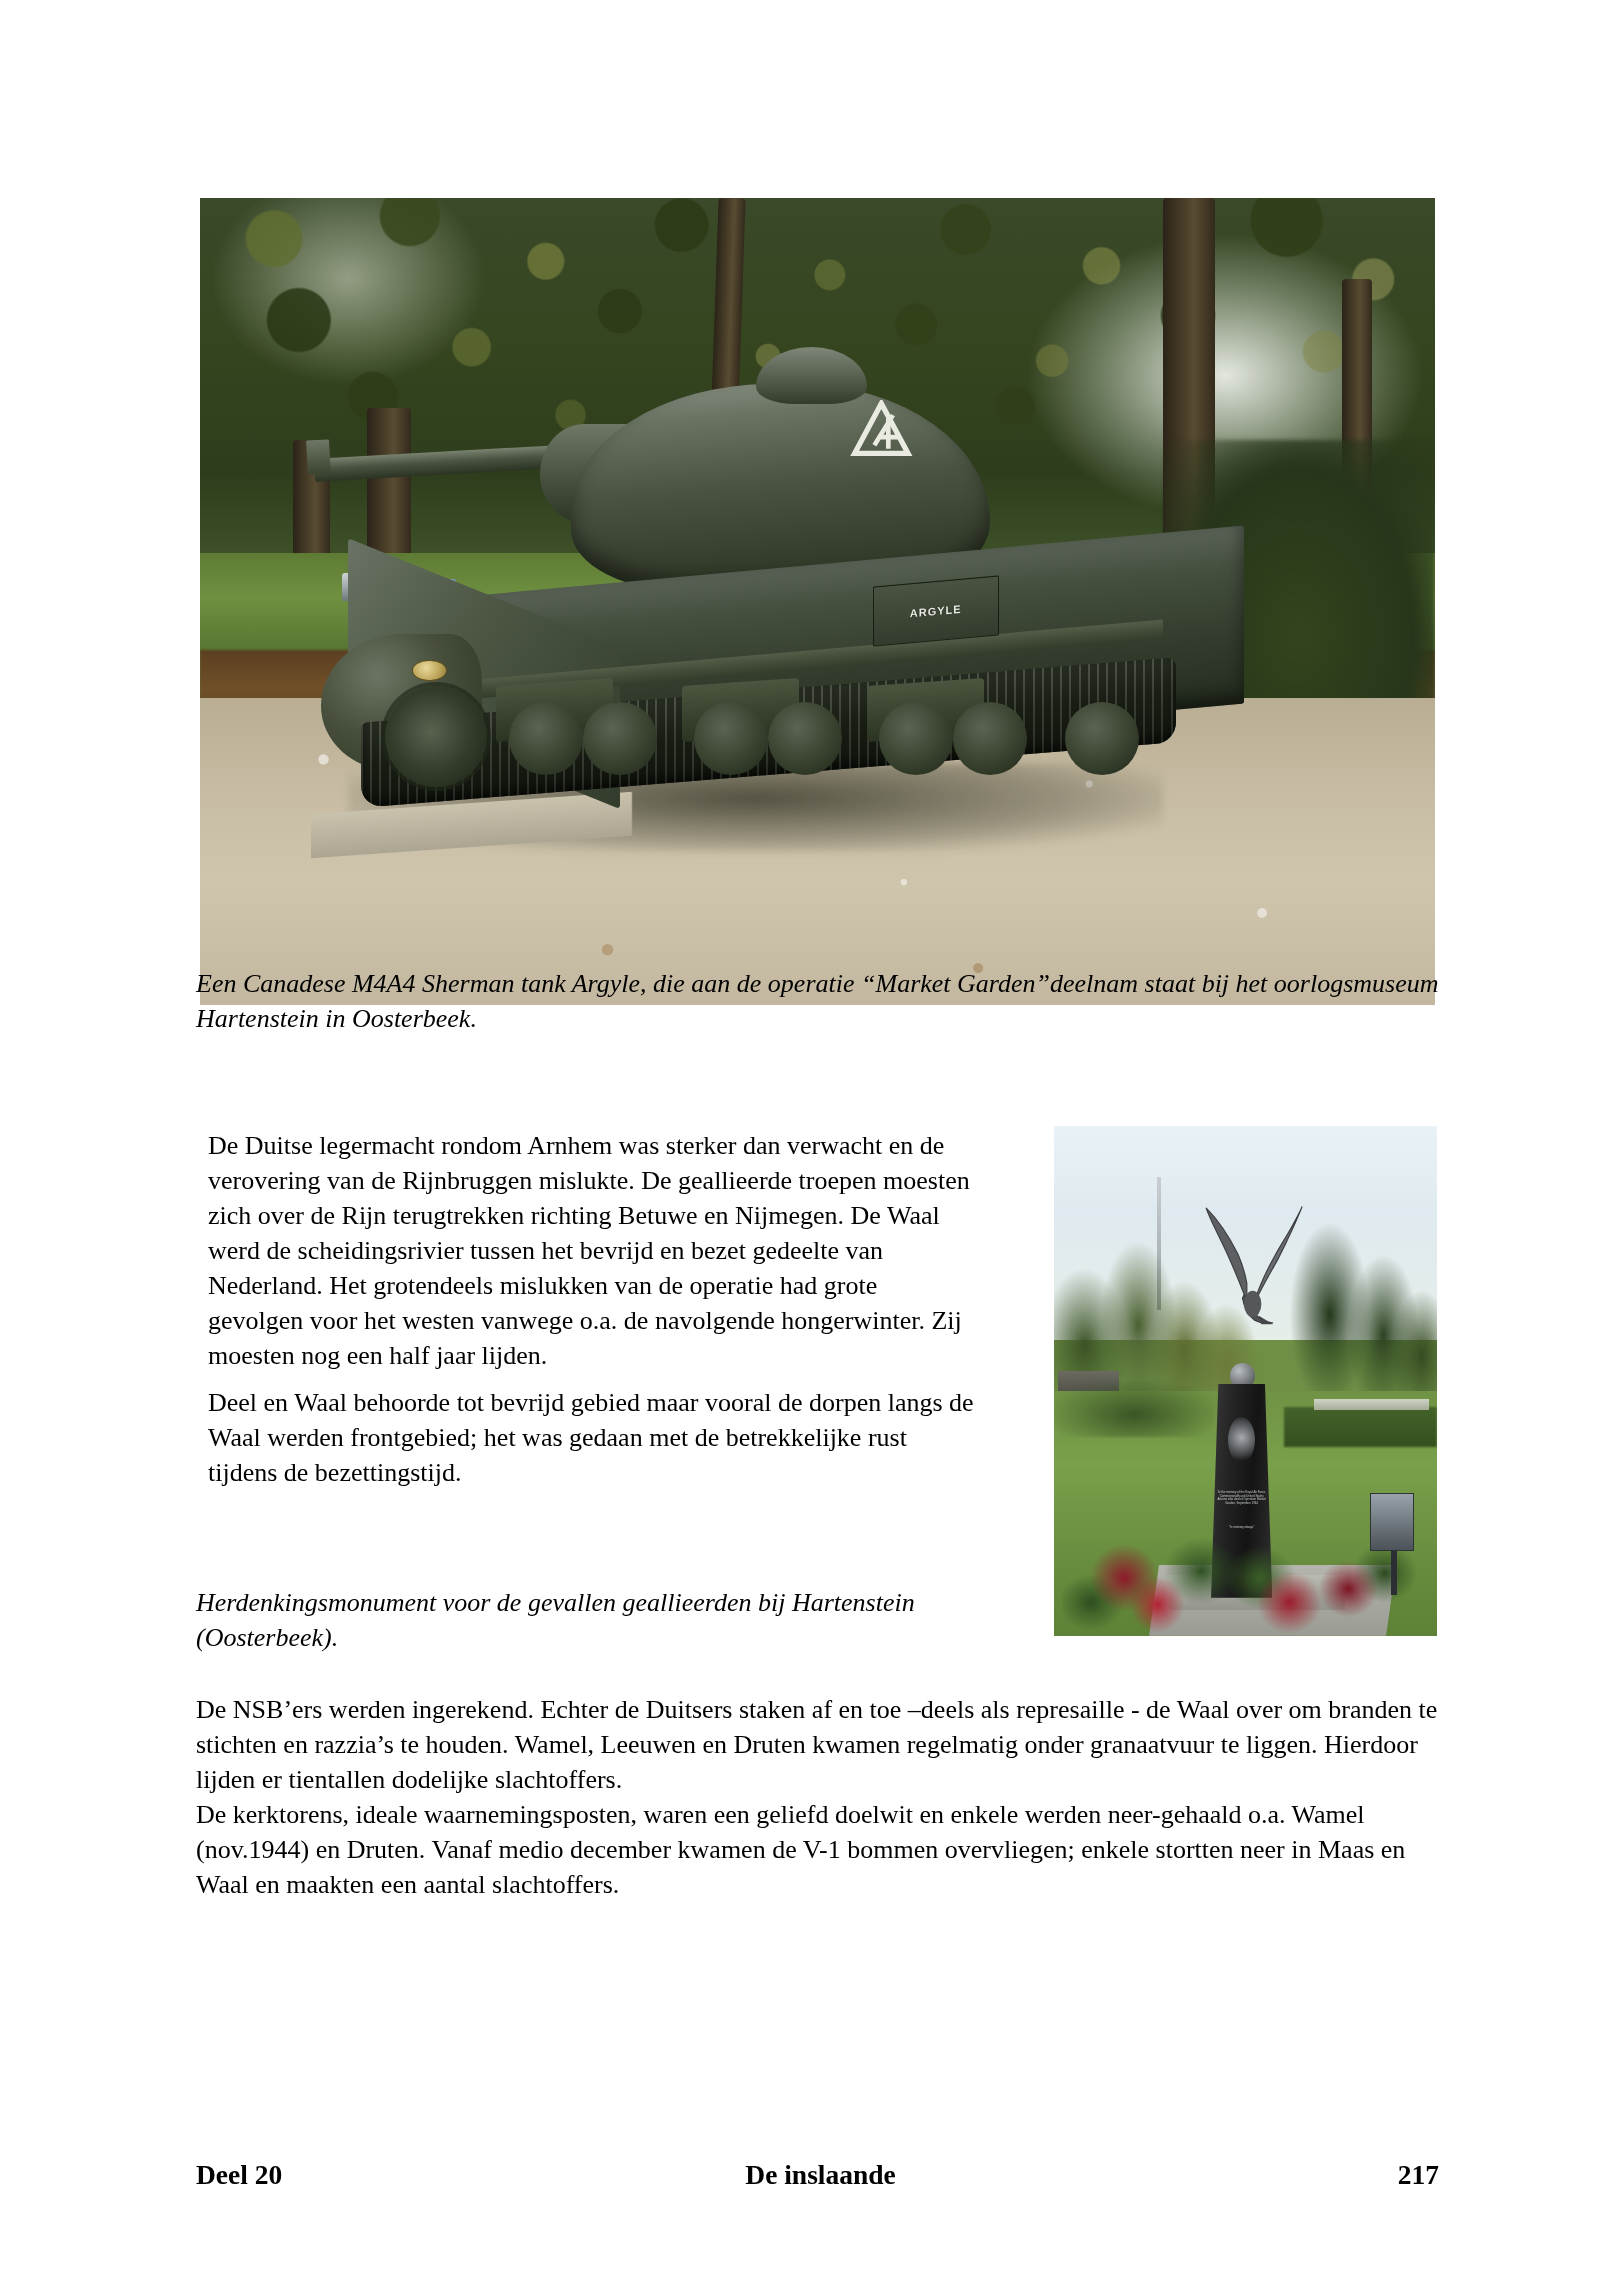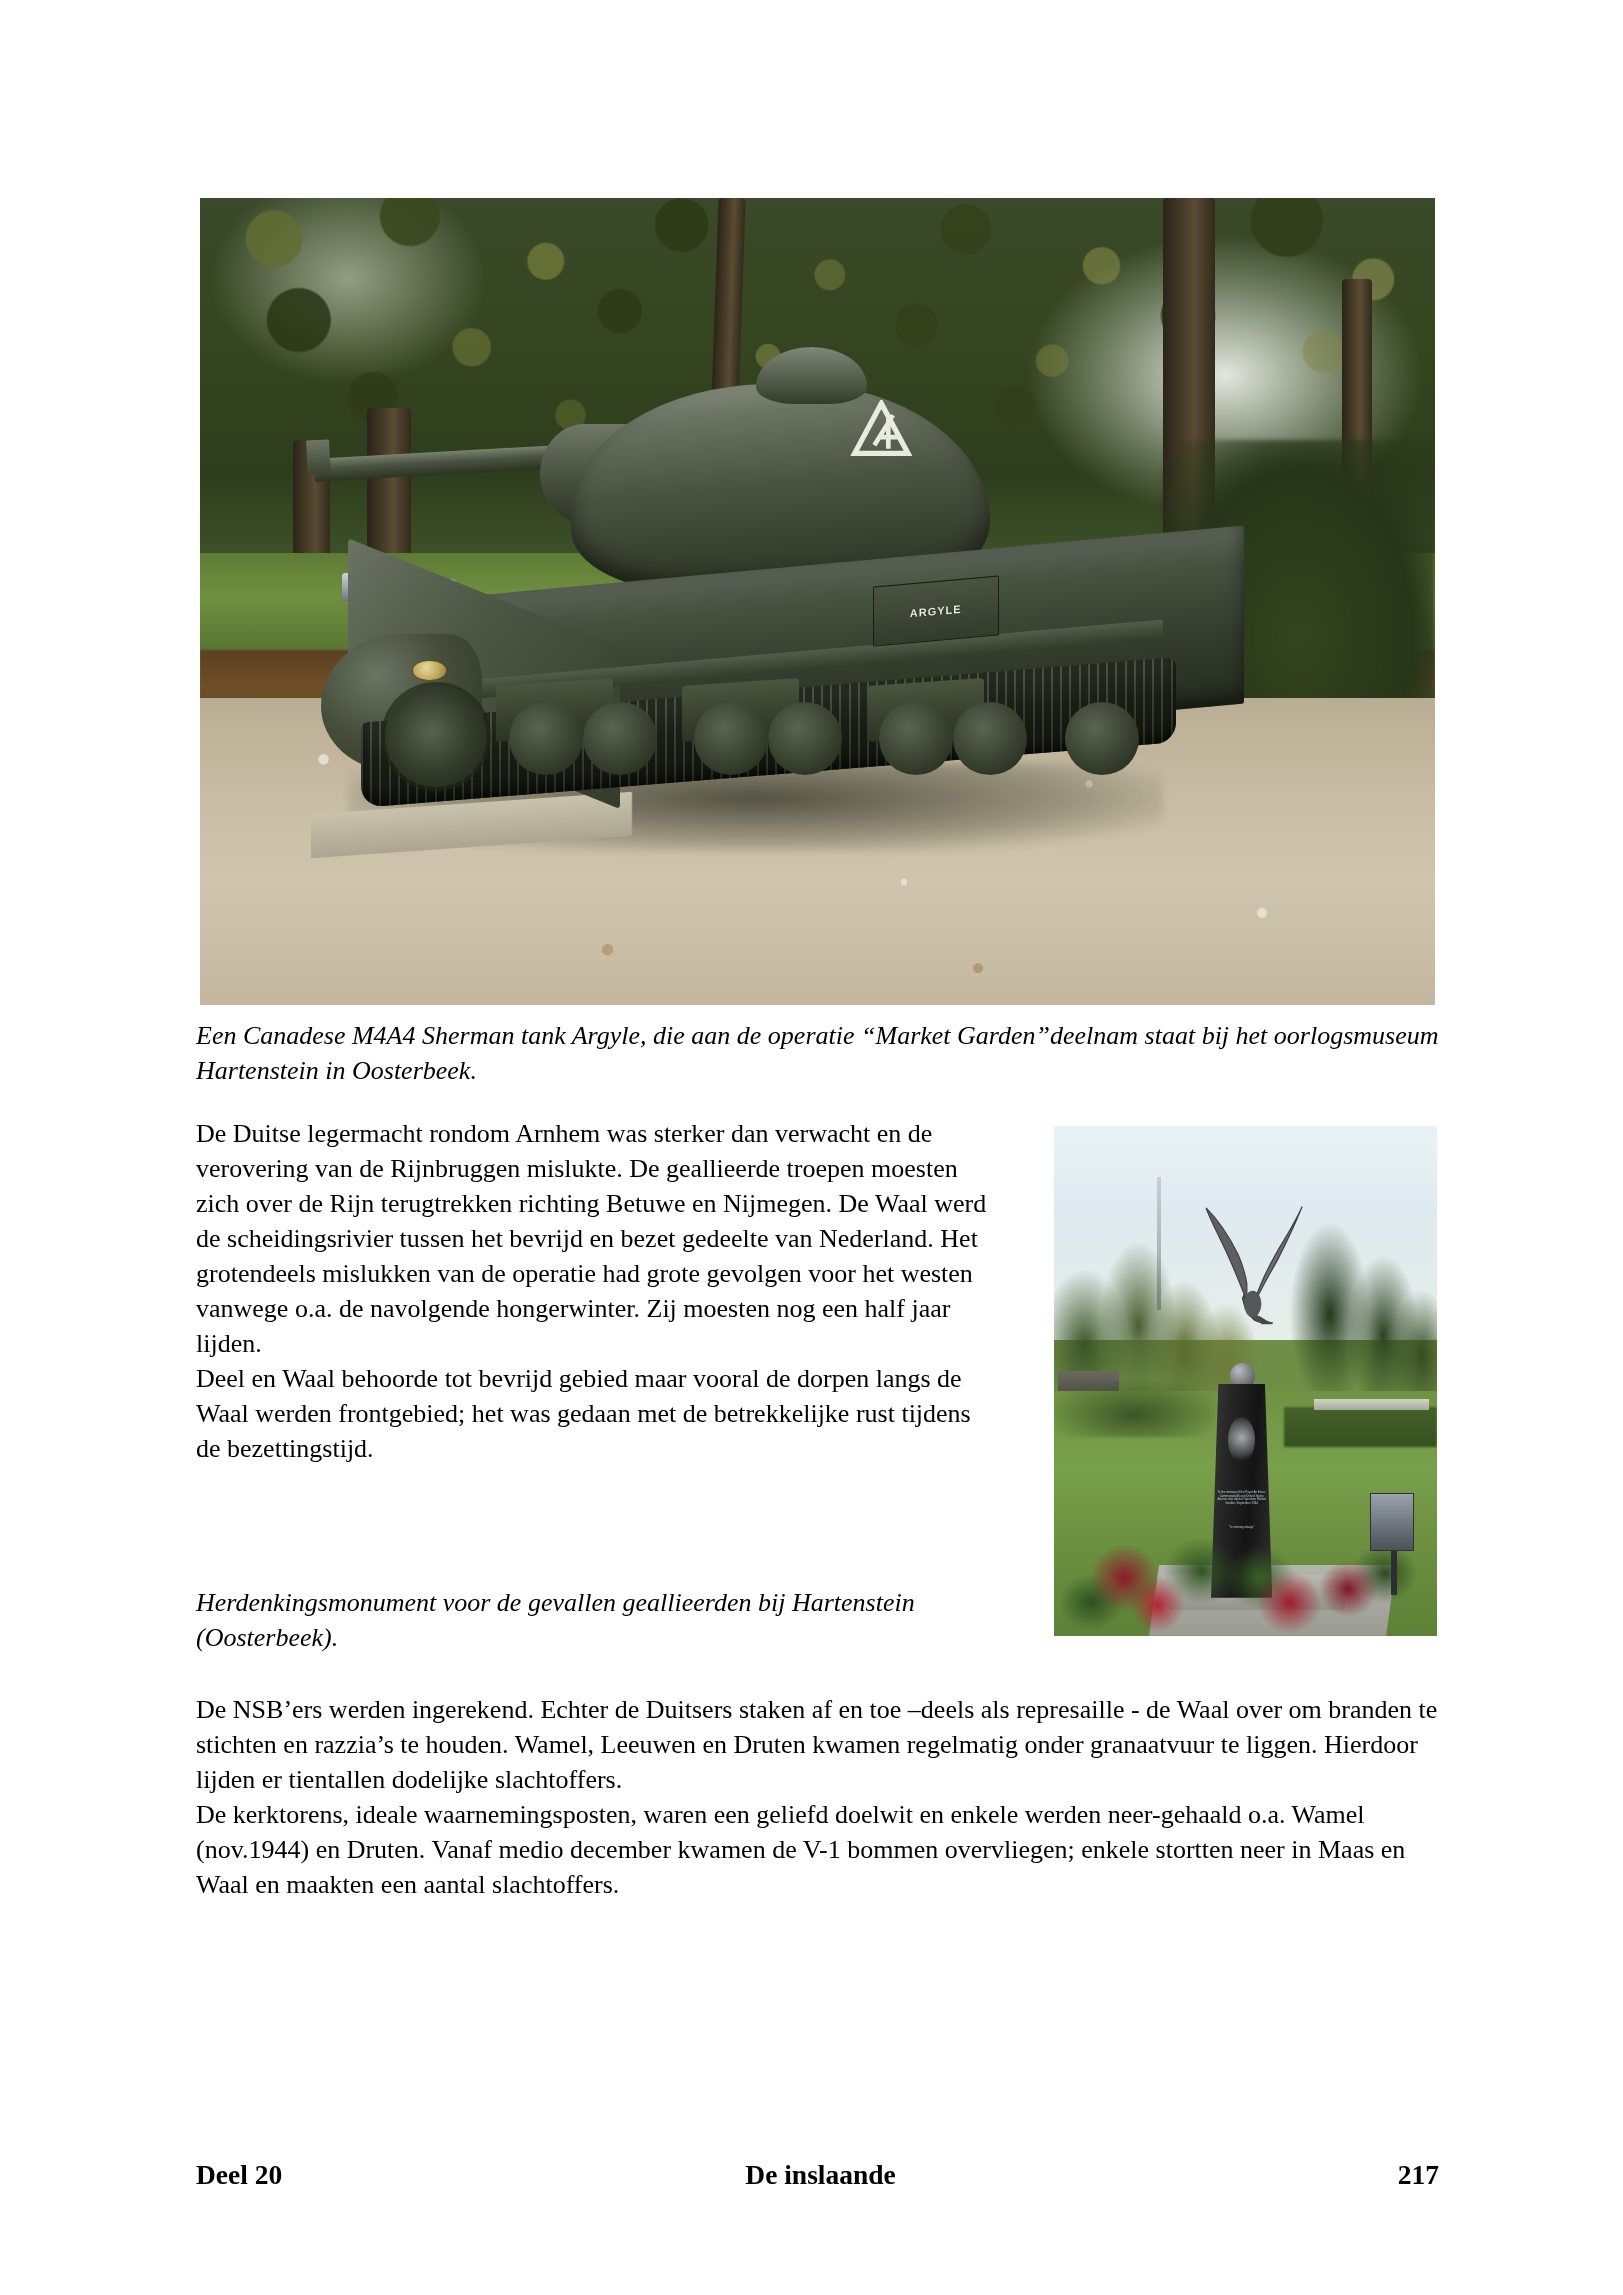--- a/index.html
+++ b/index.html
@@ -245,37 +245,37 @@
     position: absolute; left: 14%; top: 56.5%; width: 64%; height: 2.4%;
     background: linear-gradient(180deg, #545d48 0%, #333b2a 100%);
     transform: skewY(-5deg);
     border-radius: 2px;
   }
 
   
   .caption-tank {
     position: absolute;
     left: 196px;
-    top: 1018px;
+    top: 966px;
     width: 1243px;
     font-style: italic;
     font-size: 26px;
     line-height: 35px;
   }
 
   .body-col-left {
     position: absolute;
     left: 196px;
     top: 1116px;
     width: 795px;
     font-size: 26px;
     line-height: 35px;
     text-align: left;
   }
-  .body-col-left p { margin: 0; }
+  .body-col-left p { margin: 12px; }
 
   .caption-monument {
     position: absolute;
     left: 196px;
     top: 1585px;
     width: 795px;
     font-style: italic;
     font-size: 26px;
     line-height: 35px;
   }

